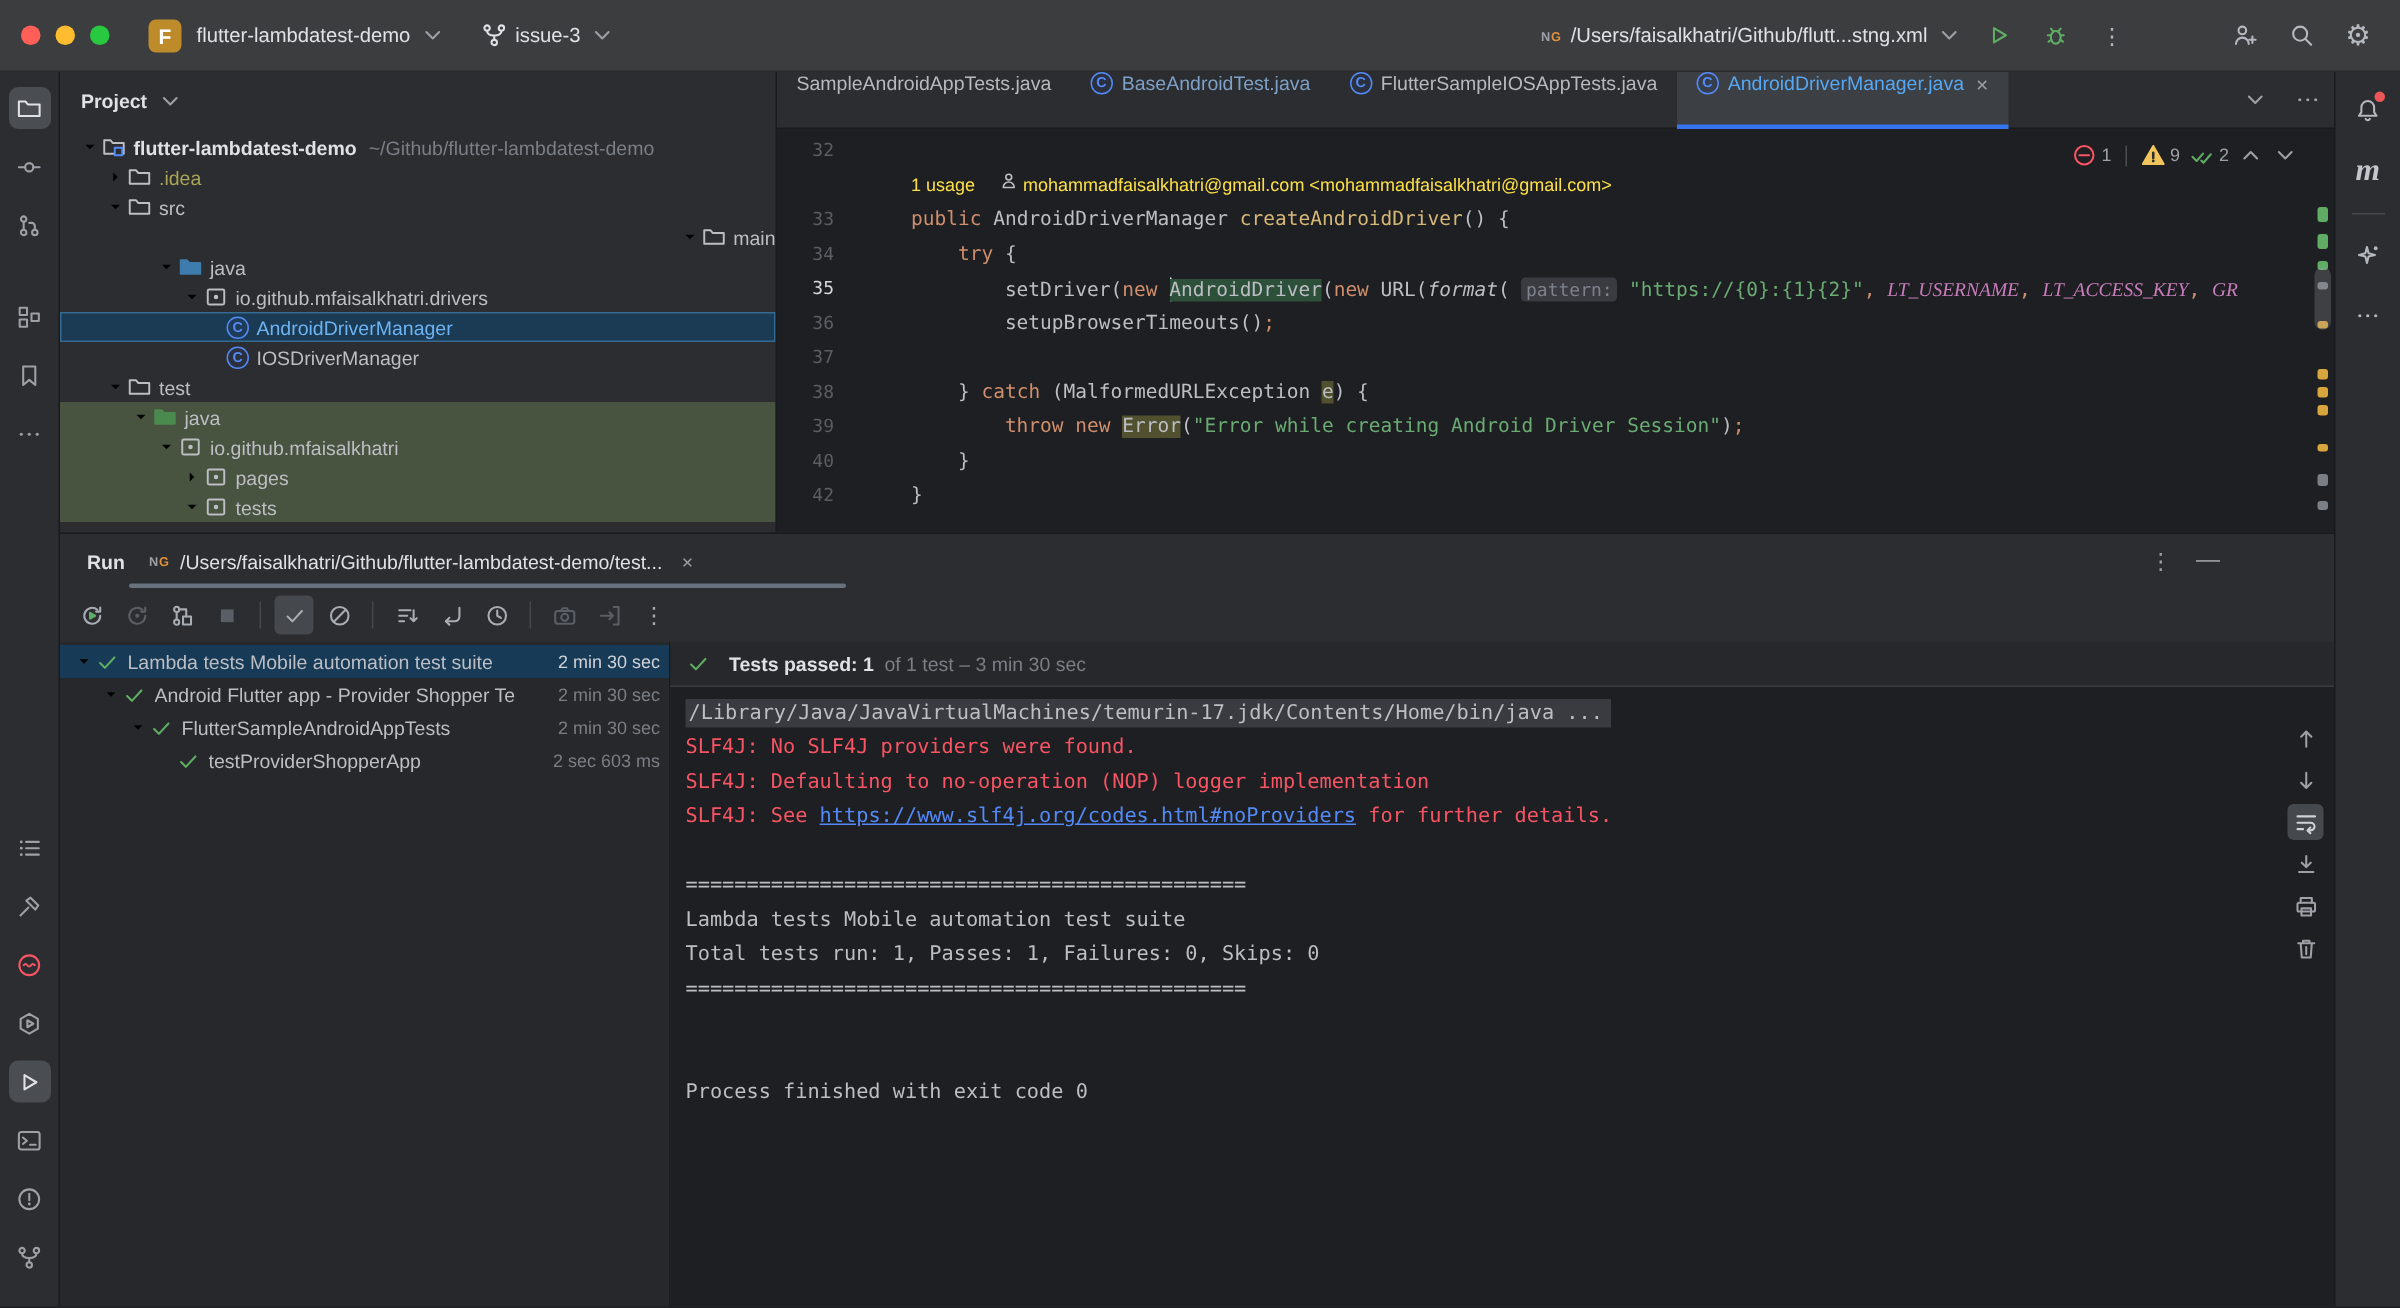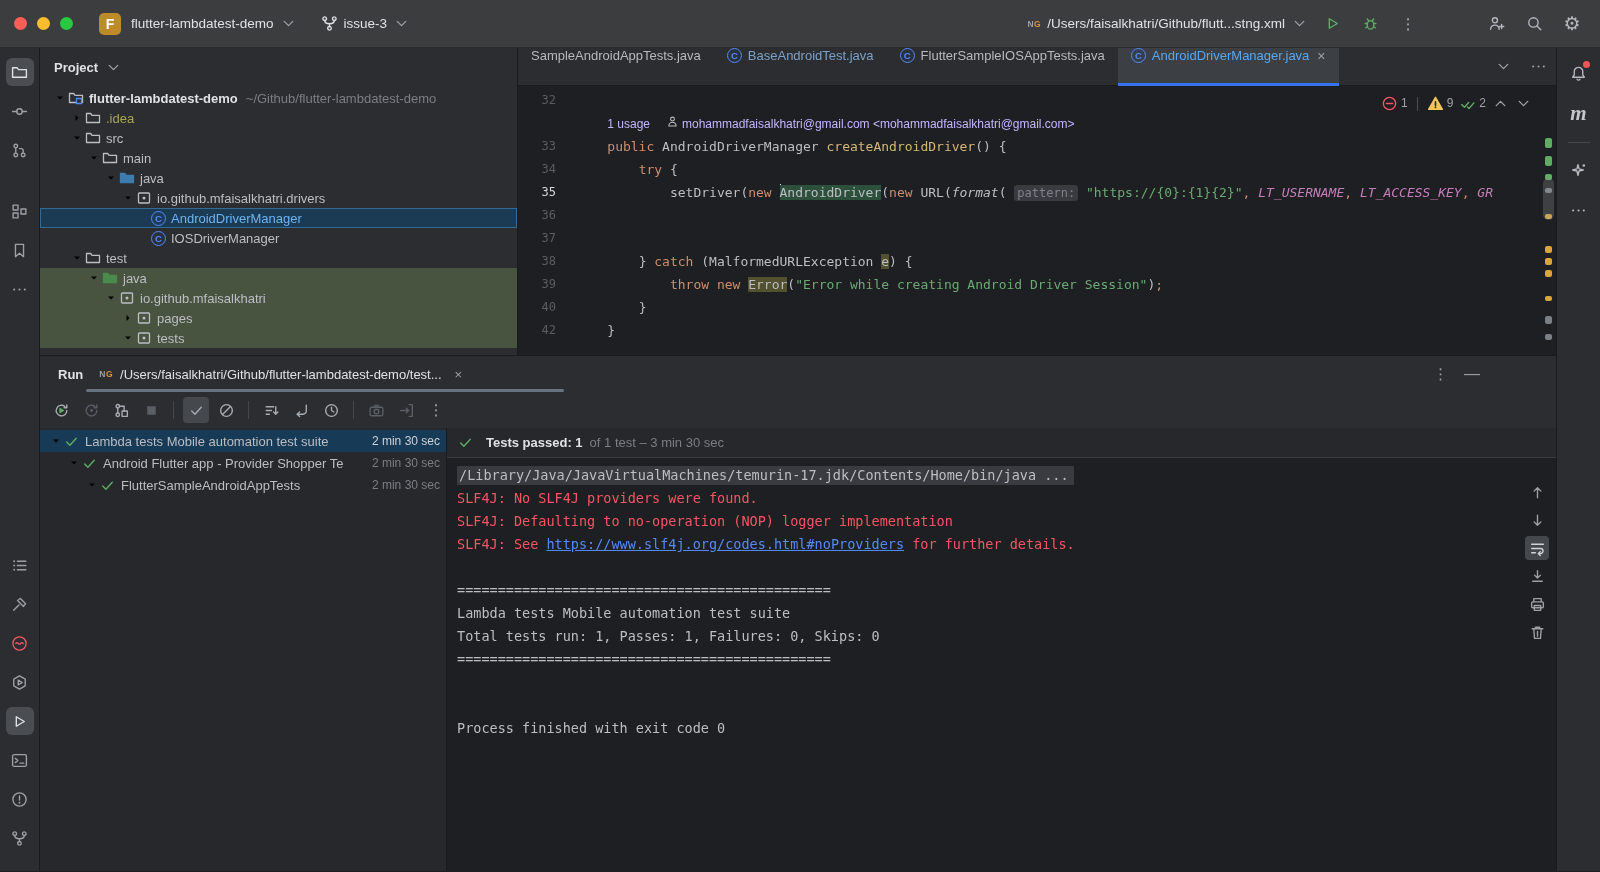--- a/index.html
+++ b/index.html
@@ -76,22 +76,22 @@
     padding-top:3px; }
   .code-line { display:flex; height:23px; white-space:pre; }
   .gut { width:58px; flex:none; text-align:right; padding-right:20px; color:#5a5d63;
     font-size:12px; user-select:none; }
   .gut.cur { color:#d5d7dd; }
   .kw { color:#cf8e6d; }
   .pl { color:#bcbec4; }
   .mth { color:#d5b778; }
   .stc { color:#bcbec4; font-style:italic; }
   .str { color:#6aab73; }
-  .cst { color:#c77dbb; font-style:italic; }
-  .inlay { color:#c4b5fd; font-family:"Liberation Sans",sans-serif; font-size:12px; }
+  .cst { color:#c77dbb; font-style:italic;font-family:Liberation Serif, serif; }
+  .inlay { color:#fde047; font-family:"Liberation Sans",sans-serif; font-size:12px; }
   .hint { color:#7e828b; background:#393b40; border-radius:3px; padding:1px 3px;
     font-size:12px; }
   .hl-green { background:#2d503b; }
   .hl-olive { background:#51502f; }
   .caret { display:inline-block; width:1.5px; height:16px; background:#e8e9ec;
     vertical-align:text-bottom; margin-right:-1.5px; }
   .author-ic svg { width:13px; height:13px; }
   #inspections { position:absolute; top:6px; right:24px; display:flex;
     align-items:center; gap:6px; font-size:12px; color:#9da0a6;
     font-family:"Liberation Sans",sans-serif; }
@@ -409,21 +409,21 @@
                   <path d="M4 6l4 4 4-4"></path>
                 </svg>
               </span>
               <span class="icn folder-ic">
                 <svg viewBox="0 0 16 16">
                   <path d="M1.5 3.5h4.2l1.4 1.8h7.4v7.2h-13z"></path>
                 </svg>
               </span>
               <span class="lbl">src</span>
             </div>
-            <div class="tree-row" style="padding-left: 46px;">
+            <div class="tree-row" style="padding-left: 46px; justify-content: flex-end;">
               <span class="exp">
                 <svg viewBox="0 0 16 16">
                   <path d="M4 6l4 4 4-4"></path>
                 </svg>
               </span>
               <span class="icn folder-ic">
                 <svg viewBox="0 0 16 16">
                   <path d="M1.5 3.5h4.2l1.4 1.8h7.4v7.2h-13z"></path>
                 </svg>
               </span>
@@ -574,21 +574,21 @@
         <div id="editor-body">
           <div id="code-lines">
               <div class="code-line"><span class="gut">32</span><span></span></div>
               <div class="code-line"><span class="gut"></span><span><span class="pl">    </span><span class="inlay">1 usage</span><span class="pl">  </span><span class="icn author-ic"><svg viewBox="0 0 16 16">
                       <circle cx="8" cy="5" r="2.4"></circle>
                       <path d="M3.5 13.5a4.5 4.5 0 0 1 9 0z"></path>
                     </svg></span><span class="inlay"> mohammadfaisalkhatri@gmail.com &lt;mohammadfaisalkhatri@gmail.com&gt;</span></span></div>
               <div class="code-line"><span class="gut">33</span><span><span class="pl">    </span><span class="kw">public </span><span class="pl">AndroidDriverManager </span><span class="mth">createAndroidDriver</span><span class="pl">() {</span></span></div>
               <div class="code-line"><span class="gut">34</span><span><span class="pl">        </span><span class="kw">try</span><span class="pl"> {</span></span></div>
               <div class="code-line"><span class="gut cur">35</span><span><span class="pl">            </span><span class="pl">setDriver</span><span class="pl">(</span><span class="kw">new </span><span class="caret"></span><span class="pl hl-green">AndroidDriver</span><span class="pl">(</span><span class="kw">new </span><span class="pl">URL</span><span class="pl">(</span><span class="stc">format</span><span class="pl">( </span><span class="hint">pattern:</span><span class="pl"> </span><span class="str">"https://{0}:{1}{2}"</span><span class="kw">, </span><span class="cst">LT_USERNAME</span><span class="kw">, </span><span class="cst">LT_ACCESS_KEY</span><span class="kw">, </span><span class="cst">GR</span></span></div>
-              <div class="code-line"><span class="gut">36</span></div>
+              <div class="code-line"><span class="gut">36</span><span><span class="pl">            </span><span class="pl">setupBrowserTimeouts</span><span class="pl">()</span><span class="kw">;</span></span></div>
               <div class="code-line"><span class="gut">37</span><span></span></div>
               <div class="code-line"><span class="gut">38</span><span><span class="pl">        </span><span class="pl">} </span><span class="kw">catch</span><span class="pl"> (</span><span class="pl">MalformedURLException </span><span class="pl hl-olive">e</span><span class="pl">) {</span></span></div>
               <div class="code-line"><span class="gut">39</span><span><span class="pl">            </span><span class="kw">throw </span><span class="kw">new </span><span class="pl hl-olive">Error</span><span class="pl">(</span><span class="str">"Error while creating Android Driver Session"</span><span class="pl">)</span><span class="kw">;</span></span></div>
               <div class="code-line"><span class="gut">40</span><span><span class="pl">        </span><span class="pl">}</span></span></div>
               <div class="code-line"><span class="gut">42</span><span><span class="pl">    </span><span class="pl">}</span></span></div>
             </div>
           <div id="inspections">
               <span style="display: inline-flex; align-items: center; gap: 3px;">
                 <span class="icn err-circ">
                   <svg viewBox="0 0 16 16">
@@ -799,20 +799,30 @@
                 </svg>
               </span>
               <span class="icn tt-check">
                 <svg viewBox="0 0 16 16">
                   <path d="M3.5 8.5l3 3 6-6.5"></path>
                 </svg>
               </span>
               <span class="tt-lbl">FlutterSampleAndroidAppTests</span>
               <span class="tt-time">2 min 30 sec</span>
             </div>
+            <div class="tt-row" style="padding-left: 62px;">
+              <span style="width: 15px; flex: 0 0 auto;"></span>
+              <span class="icn tt-check">
+                <svg viewBox="0 0 16 16">
+                  <path d="M3.5 8.5l3 3 6-6.5"></path>
+                </svg>
+              </span>
+              <span class="tt-lbl">testProviderShopperApp</span>
+              <span class="tt-time">2 sec 603 ms</span>
+            </div>
           </div>
         <div id="console-pane">
           <div id="console-status">
             <span class="tt-check icn" id="status-check">
                 <svg viewBox="0 0 16 16">
                   <path d="M3.5 8.5l3 3 6-6.5"></path>
                 </svg>
               </span>
             <span class="bold">Tests passed: 1</span>
             <span class="dim"> of 1 test – 3 min 30 sec</span>

